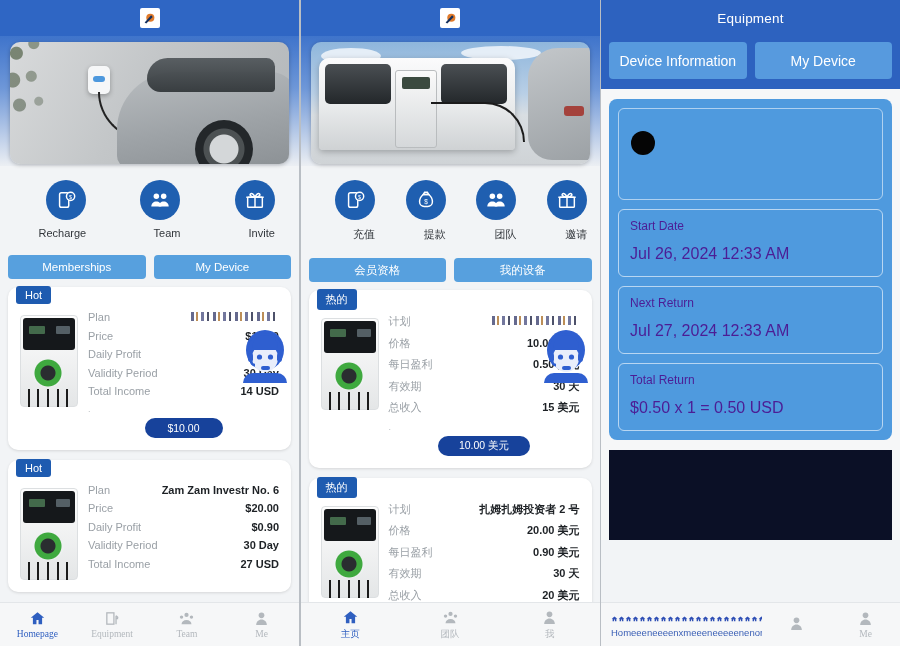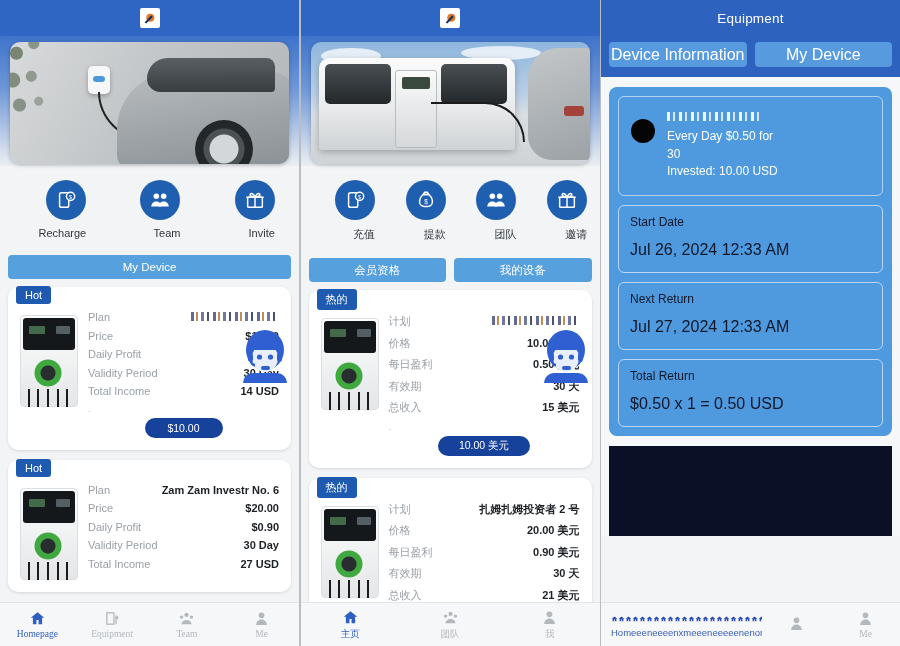--- a/index.html
+++ b/index.html
@@ -132,33 +132,33 @@
   .buy-btn { margin:4px auto 0 auto; display:block; width:78px; height:20px; border:none;
       border-radius:10px; background:#17429b; color:#ffffff; font-size:10.5px;
       font-family:"Liberation Sans", sans-serif; cursor:pointer; }
   .dot-row { font-size:9px; color:#b9bec2; height:10px; }
 
   
   .support { position:absolute; right:8px; top:324px; width:52px; height:62px; z-index:5; }
 
   
   .eq-tabs { display:flex; gap:8px; padding:6px 8px 10px 8px; background:#2d62bf; }
-  .eq-tab { flex:1; height:25px; border-radius:4px; background:#579ade; color:#ffffff;
-      font-size:16px; display:flex; align-items:center; justify-content:center; }
+  .eq-tab { flex:1; height:37px; border-radius:4px; background:#579ade; color:#ffffff;
+      font-size:14px; display:flex; align-items:center; justify-content:center; }
   .eq-body { background:#f6f7f8; padding:10px 8px 0 8px; }
   .eq-card { background:#4f9ade; border-radius:8px; padding:9px; }
   .eq-inner { border:1px solid rgba(255,255,255,.55); border-radius:6px; padding:14px 12px;
       display:flex; gap:12px; align-items:flex-start; min-height:92px; }
   .eq-thumb { width:24px; height:24px; border-radius:50%; background:#050505; margin-top:8px; }
   .eq-text { color:#ffffff; font-size:12px; line-height:1.45; }
   .eq-garbled { display:inline-block; width:94px; height:9px; margin-bottom:2px;
     background: repeating-linear-gradient(90deg,#ffffff 0 3px, transparent 3px 6px,#e6eef7 6px 8px, transparent 8px 12px);
     opacity:.9; }
   .info-box { border:1px solid rgba(255,255,255,.6); border-radius:6px; padding:9px 11px 13px 11px;
-      margin-top:9px; color:#0f172a; }
+      margin-top:9px; color:#4c1d95; }
   .info-label { font-size:12px; margin-bottom:12px; }
   .info-value { font-size:16px; }
   .eq-dark { height:90px; background:#0b1026; margin-top:10px; }
 
   
   .bottomnav { position:absolute; left:0; bottom:0; width:100%; height:44px;
       background:#f6f7f8; border-top:1px solid #e3e6e9; display:flex; align-items:center; z-index:7; }
   .nav-item { flex:1; display:flex; flex-direction:column; align-items:center; gap:2px;font-family:Liberation Serif, serif; }
   .nav-item svg { width:17px; height:17px; }
   .nav-label { font-size:9.5px; color:#b3b8bd; }
@@ -223,20 +223,21 @@
             <rect x="4" y="9" width="16" height="11" rx="1"></rect>
             <path d="M2.5 9h19M12 9v11"></path>
             <path d="M12 9c-1-3-3.5-5-5-3.5S9 9 12 9zM12 9c1-3 3.5-5 5-3.5S15 9 12 9z"></path>
           </svg>
         </div>
         <div class="qlabel">Invite</div>
       </div>
     </div>
 
     <div class="tabs">
+      <div class="tab">Memberships</div>
       <div class="tab">My Device</div>
     </div>
 
     <div class="plan-scroll">
 
       <div class="plan-card">
         <div class="hot-badge">Hot</div>
         <div class="charger">
           <div class="body"></div>
             <div class="screen"></div>
@@ -480,21 +481,21 @@
           <div class="prow">
             <span class="pkey">每日盈利</span>
             <span class="pval">0.90 美元</span>
           </div>
           <div class="prow">
             <span class="pkey">有效期</span>
             <span class="pval">30 天</span>
           </div>
           <div class="prow">
             <span class="pkey">总收入</span>
-            <span class="pval">21 美元</span>
+            <span class="pval">20 美元</span>
           </div>
         </div>
       </div>
     </div>
 
     <div class="support">
       <svg viewBox="0 0 52 62" width="52" height="62">
         <ellipse cx="26" cy="26" rx="19" ry="20" fill="#2f5fd0"></ellipse>
         <path d="M9 26a17 17 0 0 1 34 0v4H9z" fill="#2f5fd0"></path>
         <ellipse cx="26" cy="34" rx="13" ry="14" fill="#e9eefb"></ellipse>
@@ -545,26 +546,20 @@
     <div class="eq-tabs">
       <div class="eq-tab">Device Information</div>
       <div class="eq-tab">My Device</div>
     </div>
 
     <div class="eq-body">
       <div class="eq-card">
 
         <div class="eq-inner">
           <div class="eq-thumb"></div>
-          <div class="eq-text">
-            <span class="eq-garbled"></span><br>
-            <span>Every Day $0.50 for</span><br>
-            <span>30</span><br>
-            <span>Invested: 10.00 USD</span>
-          </div>
         </div>
 
         <div class="info-box">
           <div class="info-label">Start Date</div>
           <div class="info-value">Jul 26, 2024 12:33 AM</div>
         </div>
         <div class="info-box">
           <div class="info-label">Next Return</div>
           <div class="info-value">Jul 27, 2024 12:33 AM</div>
         </div>

